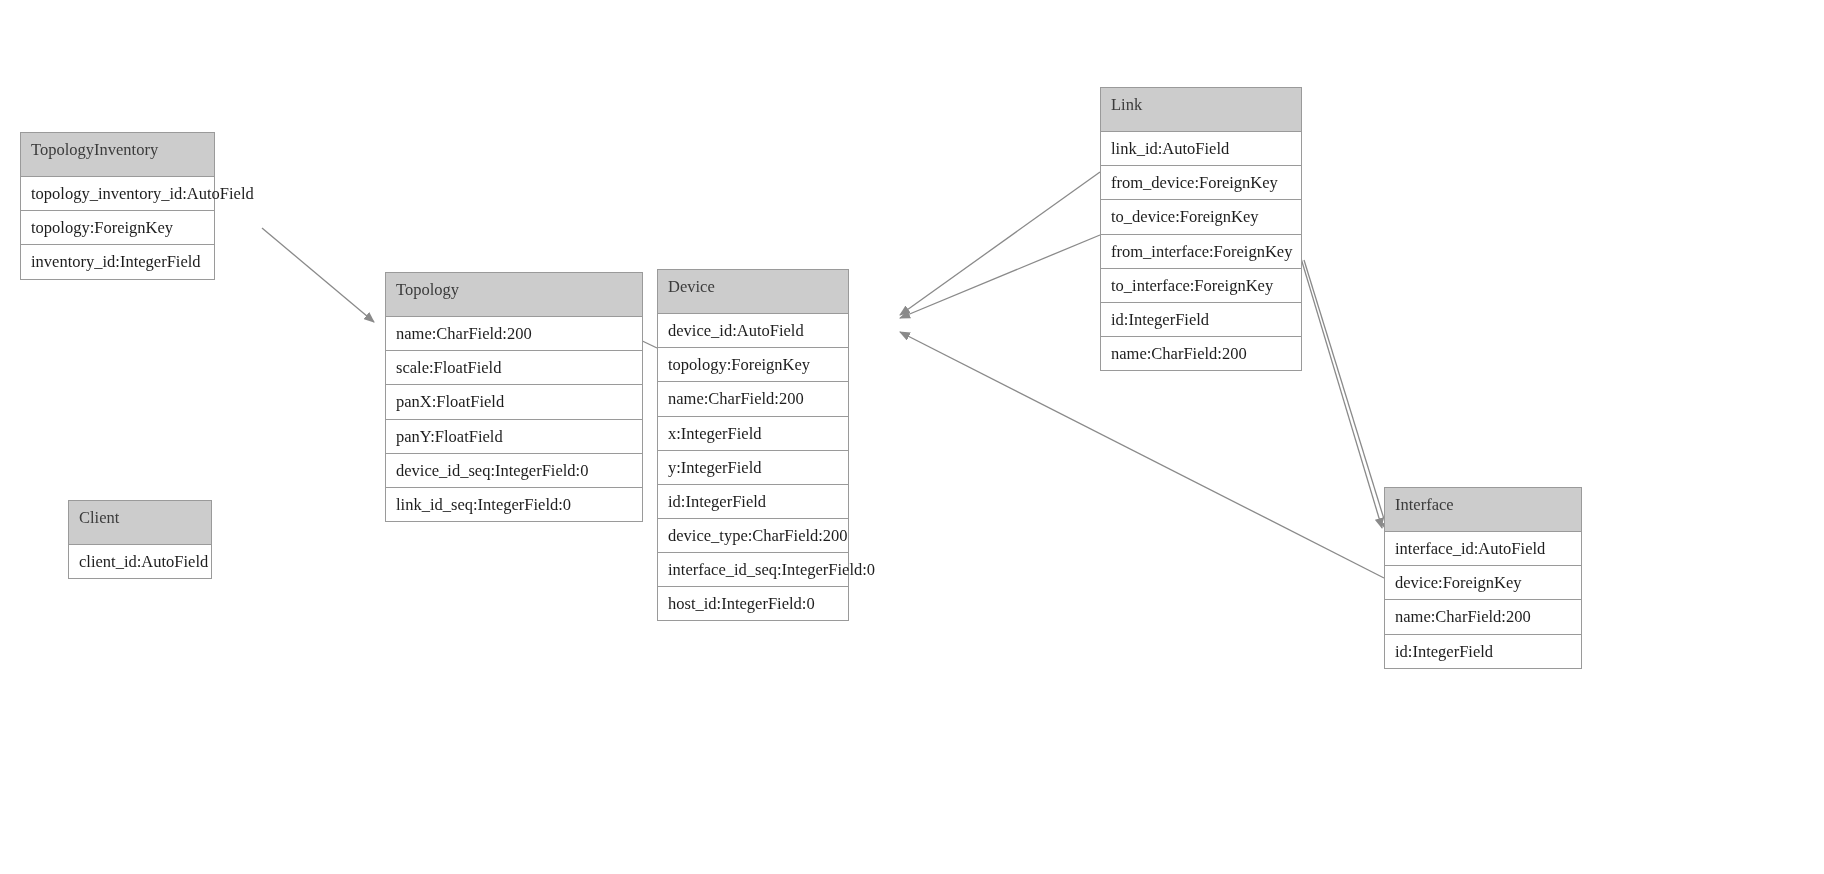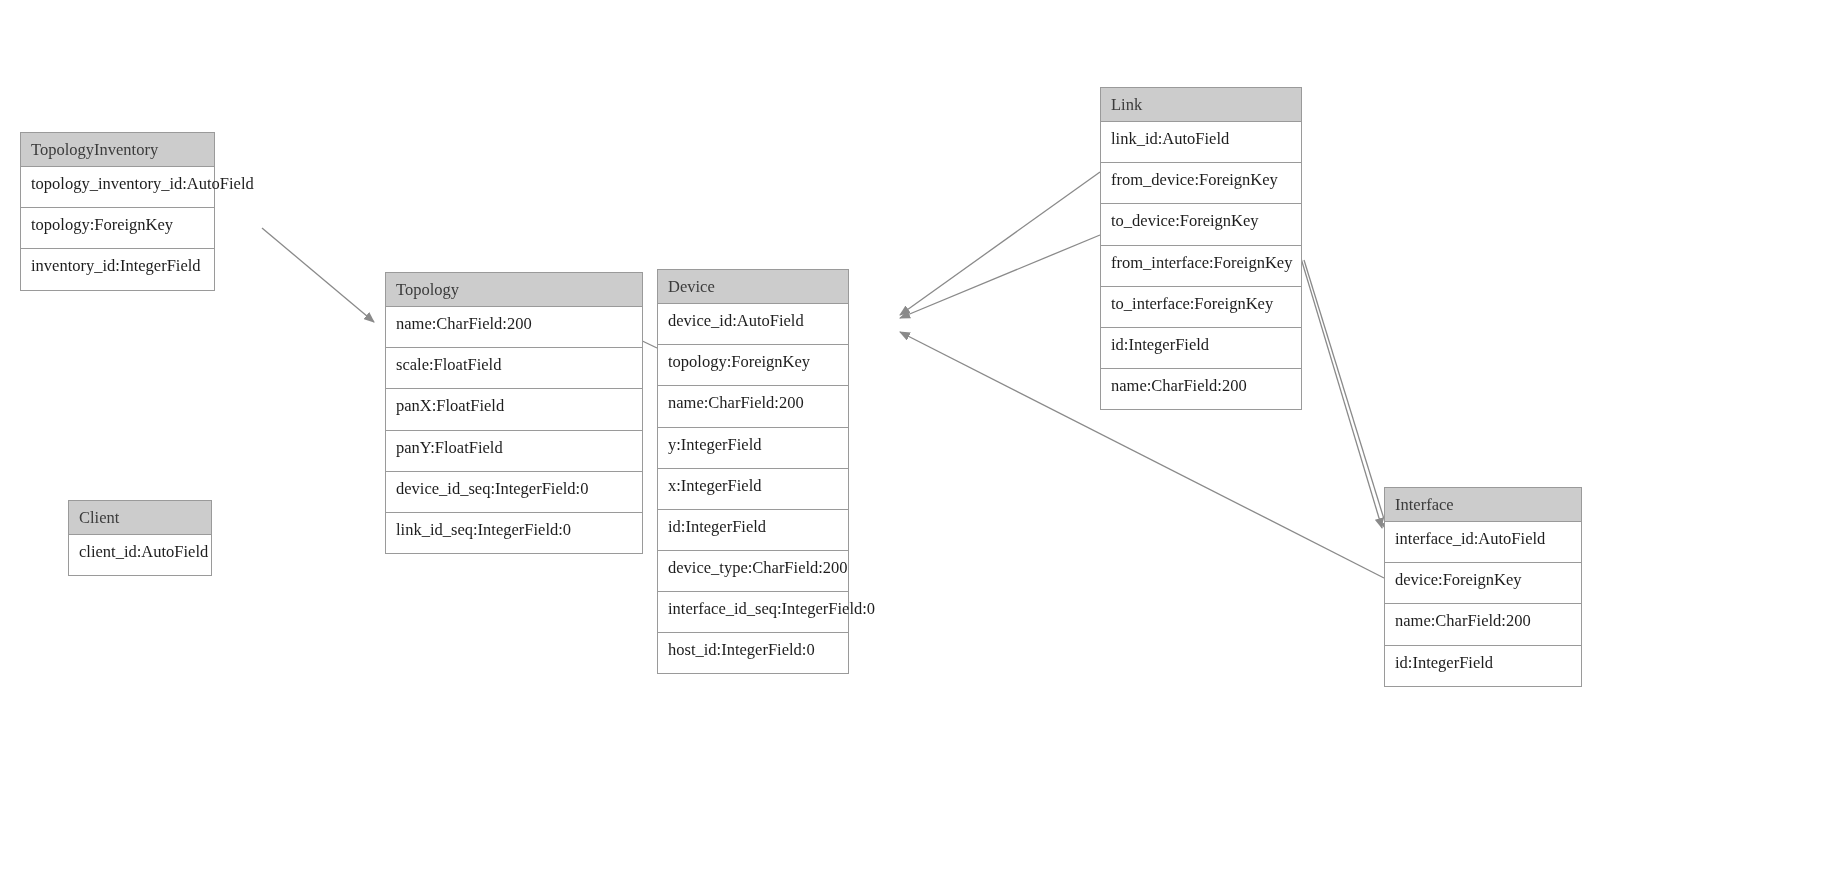--- a/index.html
+++ b/index.html
@@ -29,31 +29,31 @@
     border: 1px solid #9a9a9a;
     background: #ffffff;
     z-index: 2;
   }
   .entity-header {
     box-sizing: border-box;
     background: #cccccc;
     color: #3b3b3b;
     border-bottom: 1px solid #9a9a9a;
     font-size: 16.5px;
-    padding: 8px 10px 7px 10px;
+    padding: 8px 10px 17px 10px;
     line-height: 1.1;
     white-space: nowrap;
   }
   .entity-field {
     box-sizing: border-box;
     background: #ffffff;
     color: #1d1d1d;
     border-bottom: 1px solid #9a9a9a;
     font-size: 16.5px;
-    padding: 8px 10px 14px 10px;
+    padding: 8px 10px 7px 10px;
     line-height: 1.1;
     white-space: nowrap;
   }
   .entity-field:last-child {
     border-bottom: none;
   }
 </style>
 </head>
 <body>
 
@@ -96,22 +96,22 @@
     <div class="entity-field">panY:FloatField</div>
     <div class="entity-field">device_id_seq:IntegerField:0</div>
     <div class="entity-field">link_id_seq:IntegerField:0</div>
   </div>
 
   <div class="entity" style="left:657px; top:269px; width:192px;">
     <div class="entity-header">Device</div>
     <div class="entity-field">device_id:AutoField</div>
     <div class="entity-field">topology:ForeignKey</div>
     <div class="entity-field">name:CharField:200</div>
+    <div class="entity-field">x:IntegerField</div>
     <div class="entity-field">y:IntegerField</div>
-    <div class="entity-field">x:IntegerField</div>
     <div class="entity-field">id:IntegerField</div>
     <div class="entity-field">device_type:CharField:200</div>
     <div class="entity-field">interface_id_seq:IntegerField:0</div>
     <div class="entity-field">host_id:IntegerField:0</div>
   </div>
 
   <div class="entity" style="left:1100px; top:87px; width:202px;">
     <div class="entity-header">Link</div>
     <div class="entity-field">link_id:AutoField</div>
     <div class="entity-field">from_device:ForeignKey</div>

